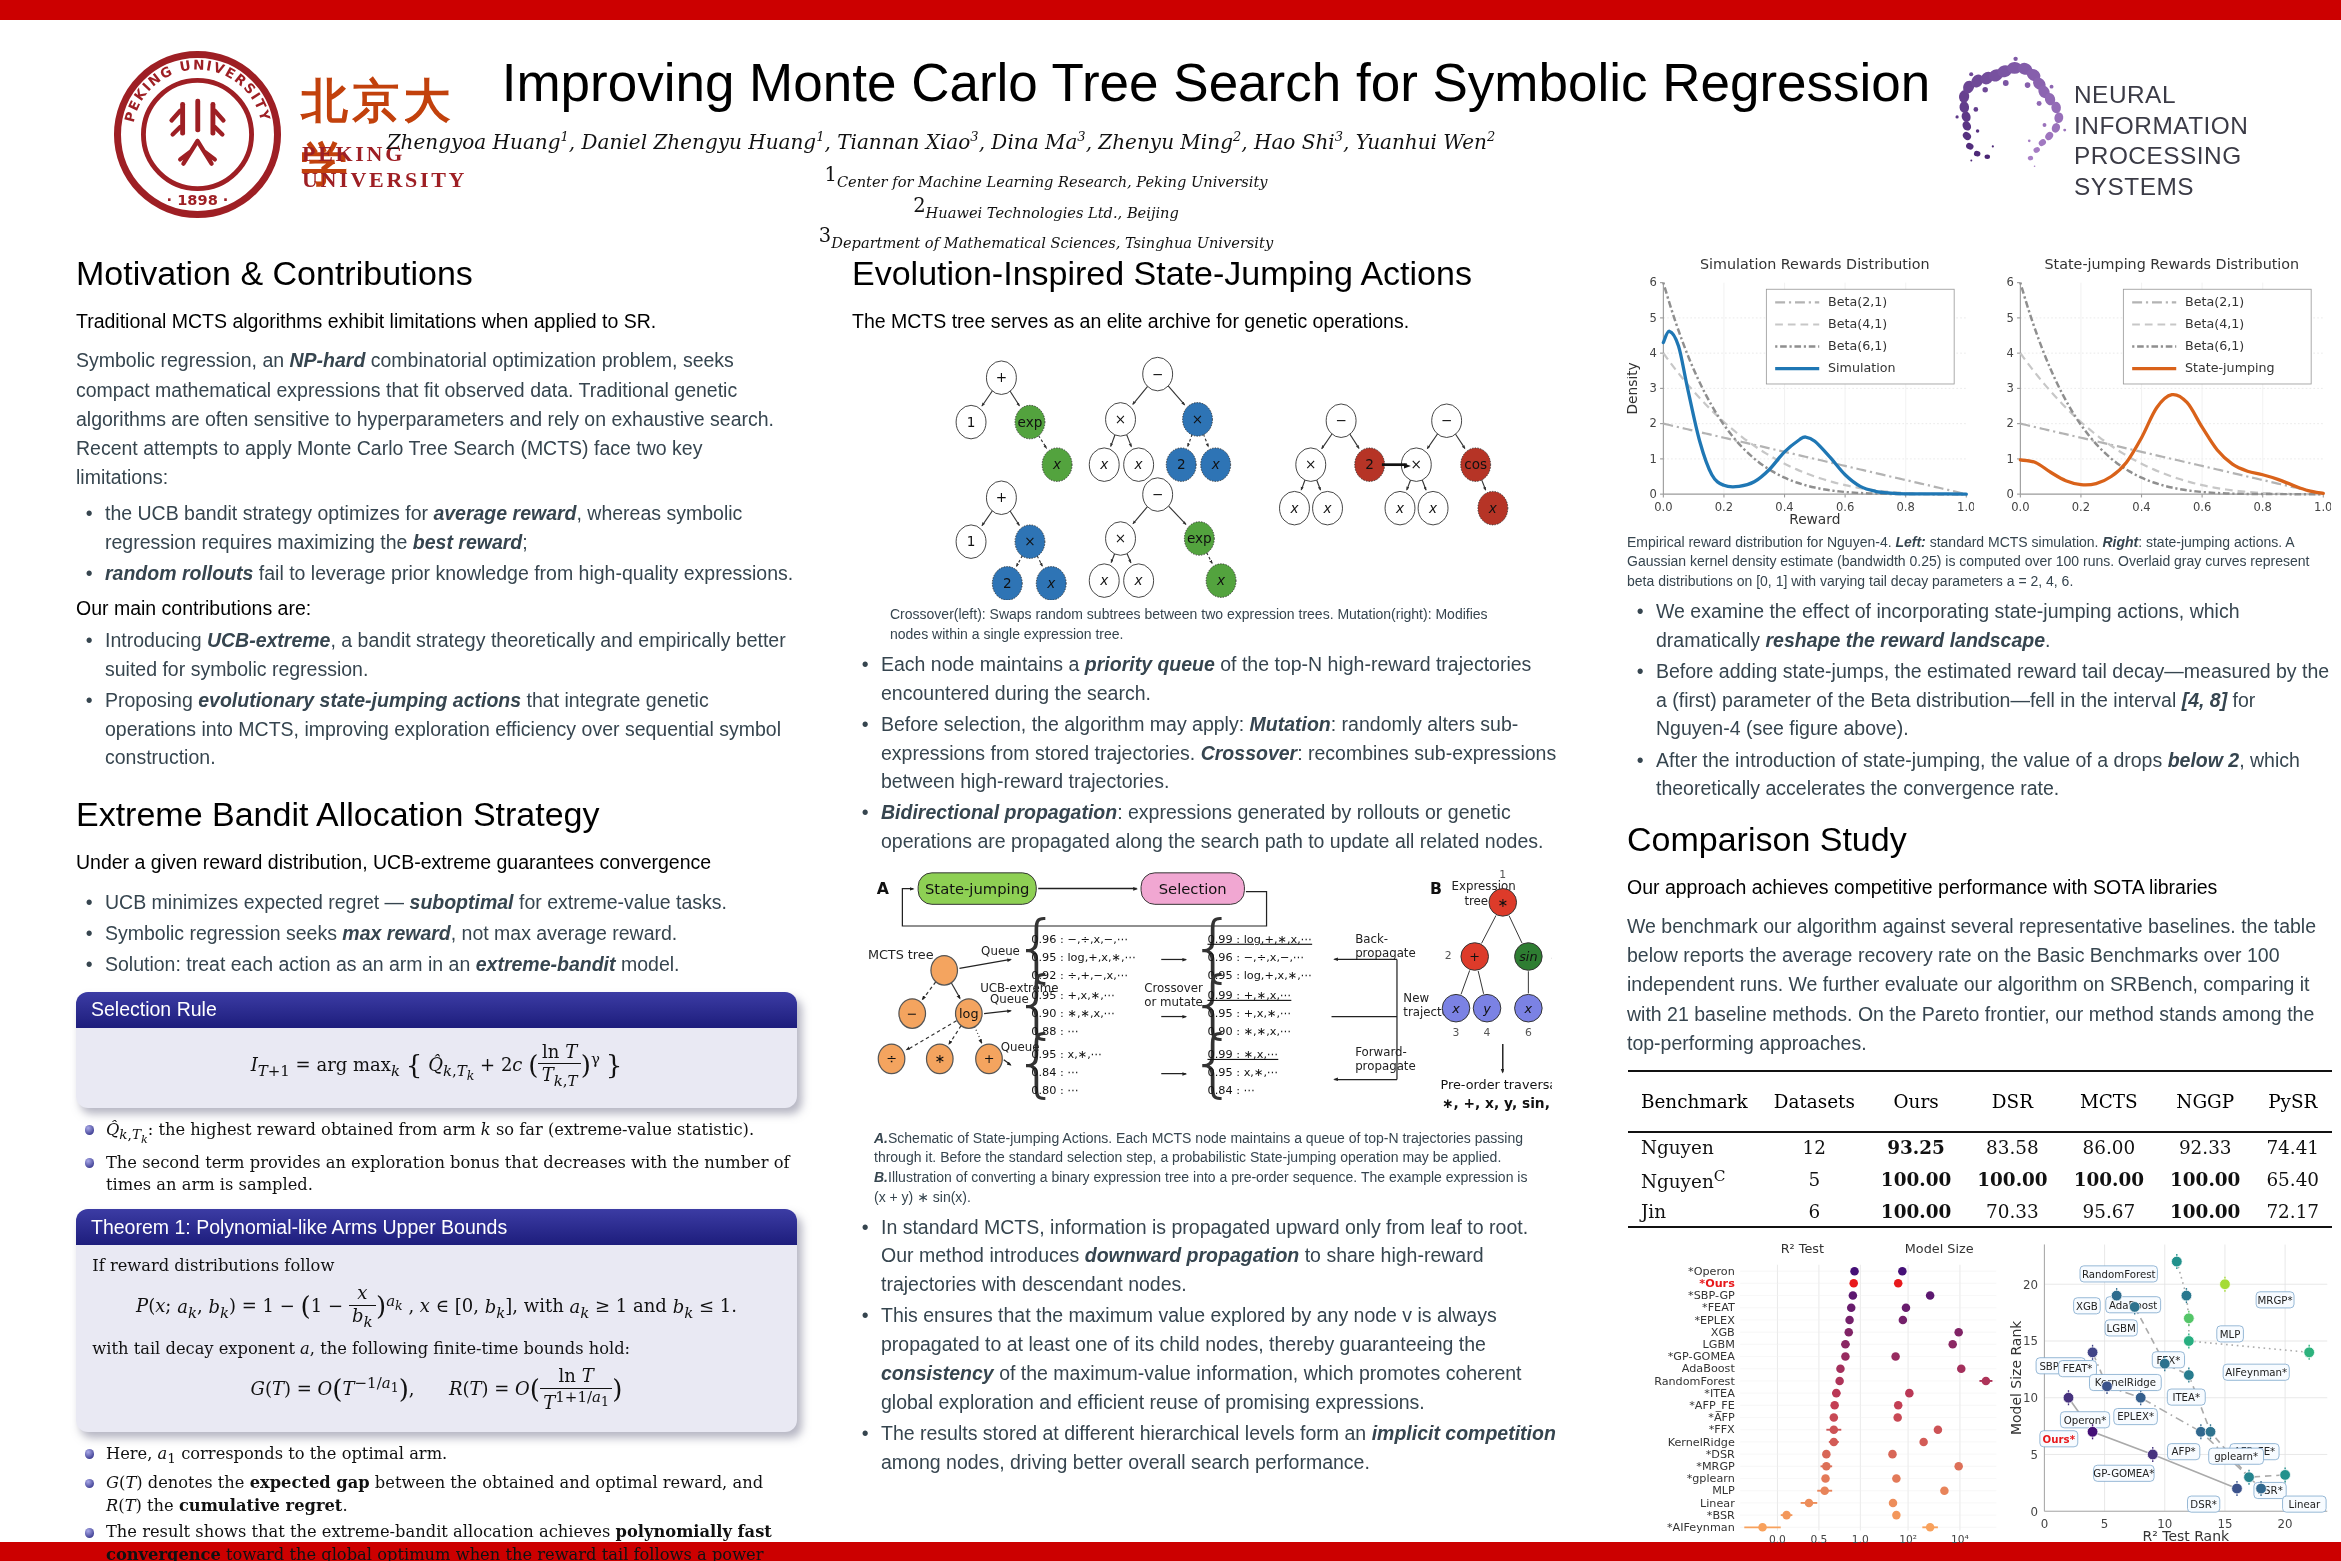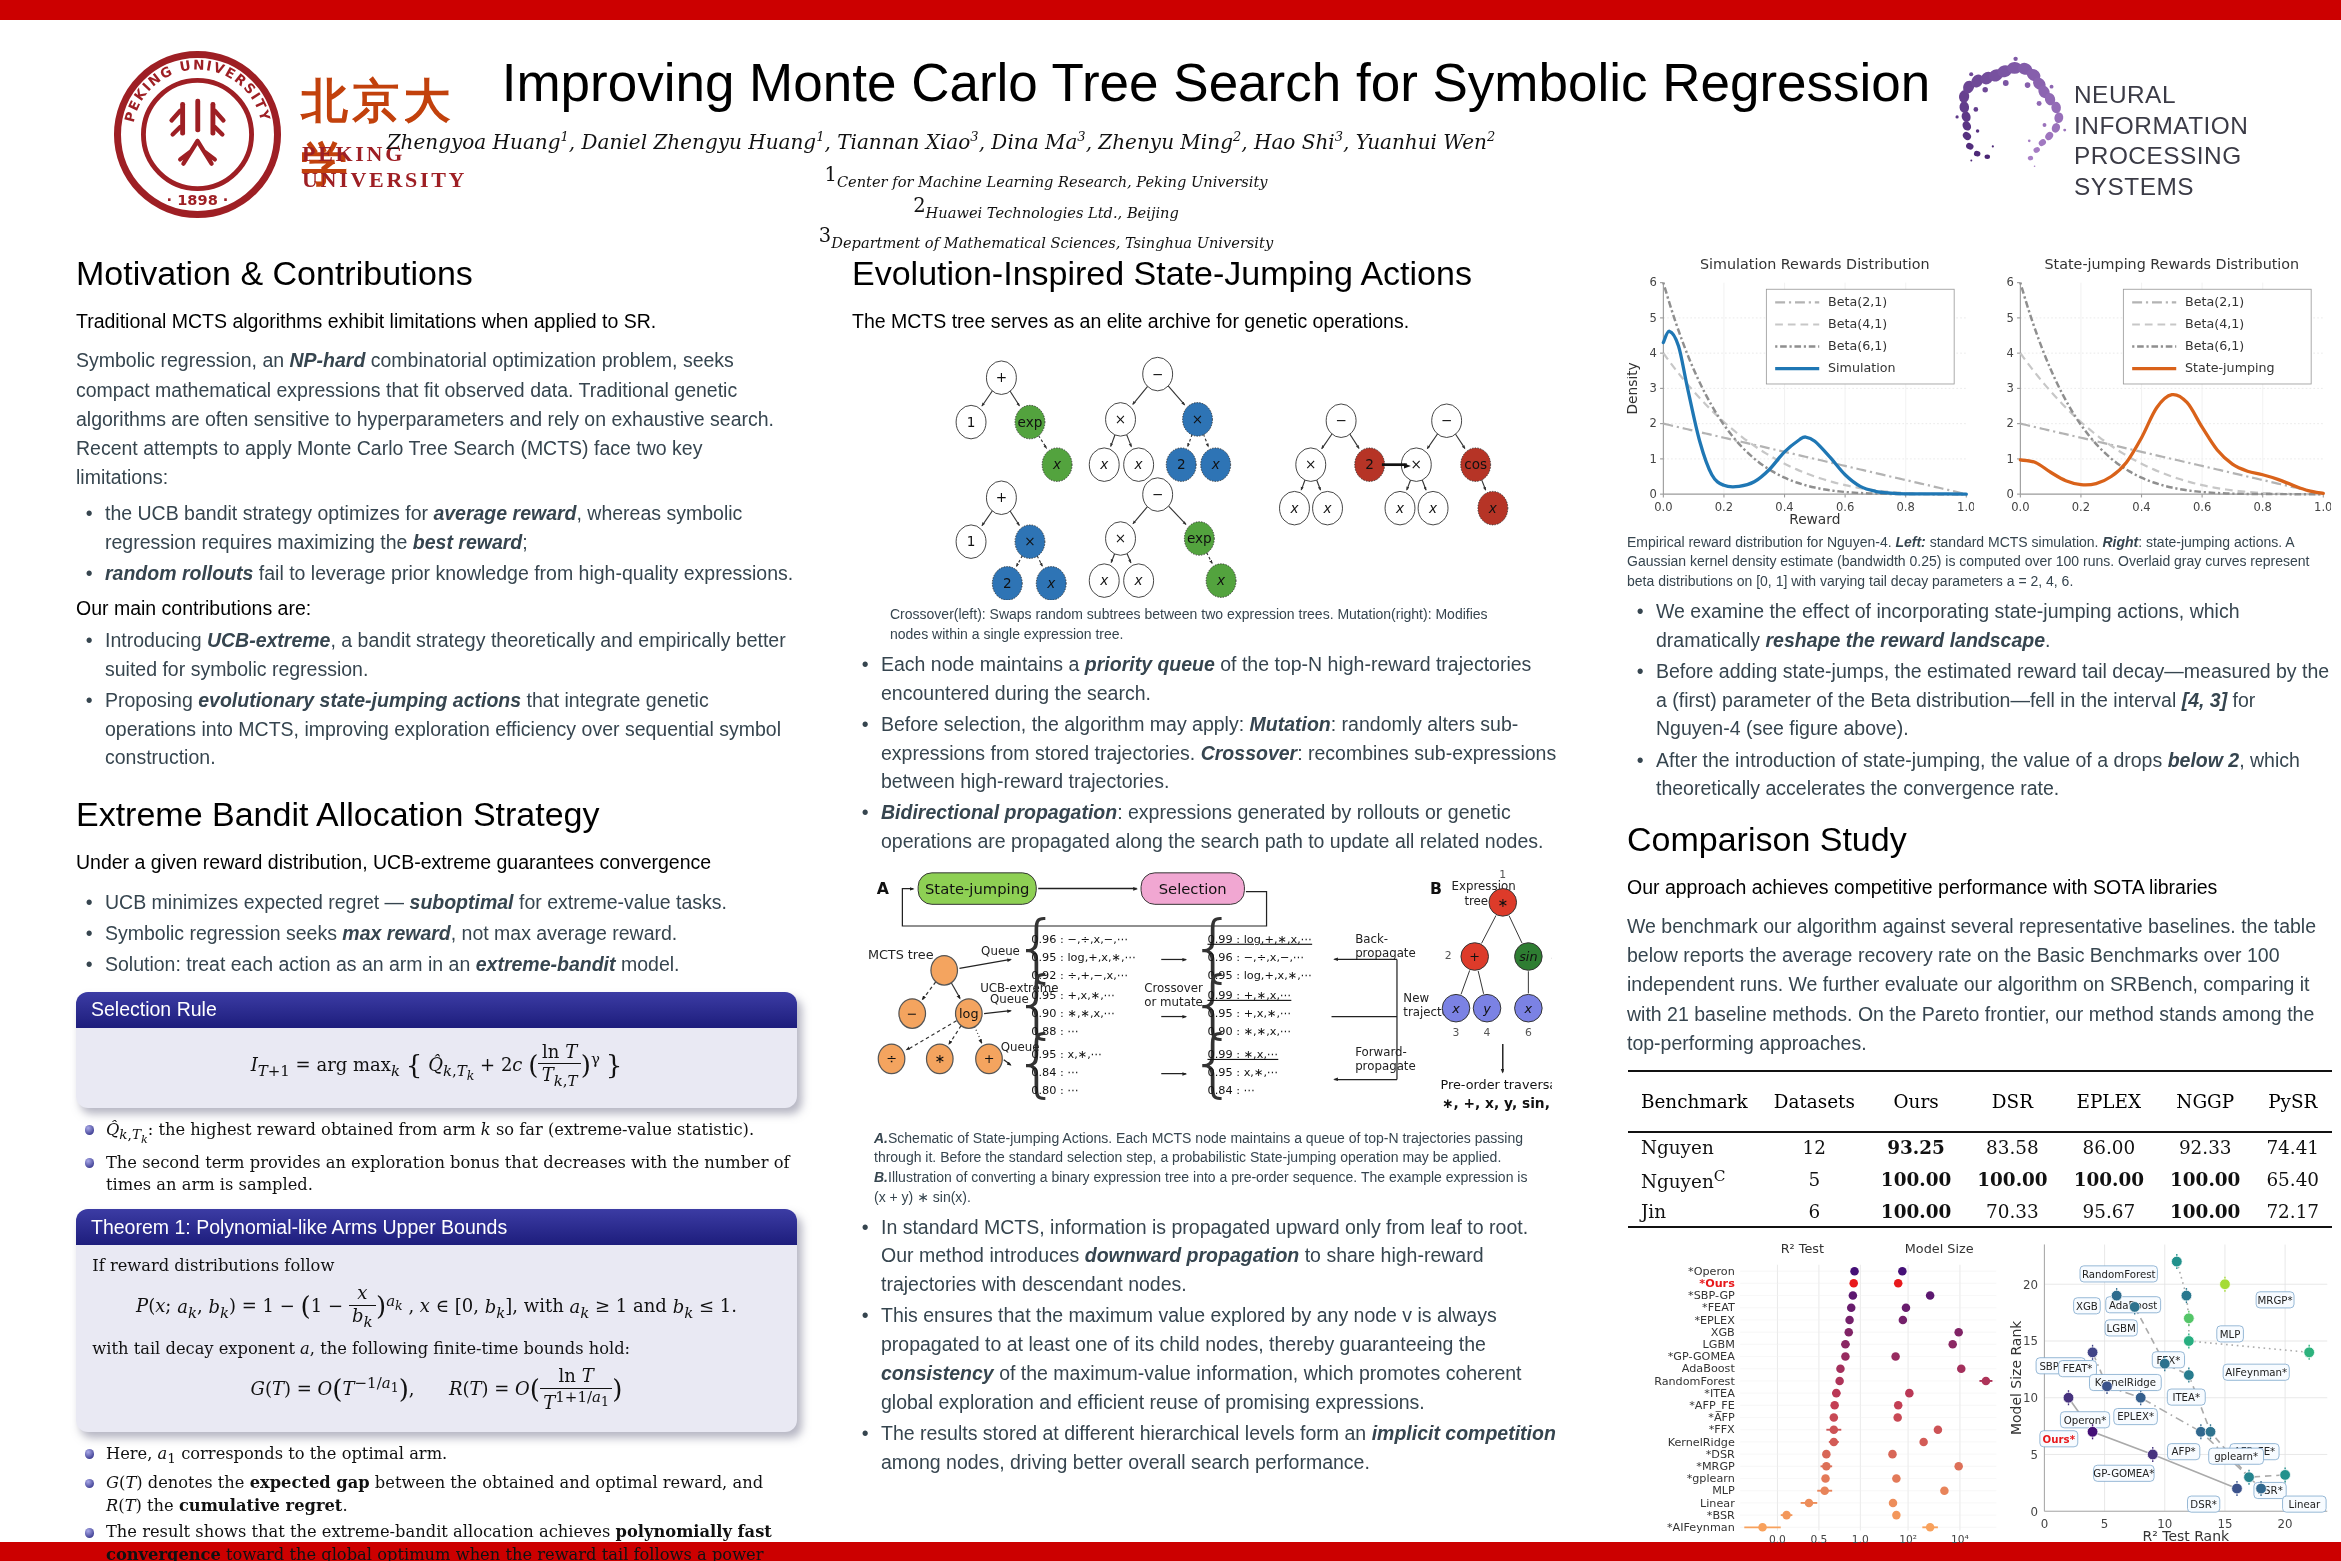--- a/index.html
+++ b/index.html
@@ -524,34 +524,34 @@
         <text x="365" y="134" font-size="23" fill="#333">Beta(4,1)</text>
         <line x1="269" y1="168" x2="349" y2="168" stroke="#8f8f8f" stroke-width="4.5" stroke-dasharray="4 5 12 5"></line>
         <text x="365" y="174" font-size="23" fill="#333">Beta(6,1)</text>
         <line x1="269" y1="208" x2="349" y2="208" stroke="#d9621a" stroke-width="6"></line>
         <text x="365" y="214" font-size="23" fill="#333">State-jumping</text>
       </svg>
   </div>
   <div class="cap">Empirical reward distribution for Nguyen-4. <b><i>Left:</i></b> standard MCTS simulation. <b><i>Right</i></b>: state-jumping actions. A Gaussian kernel density estimate (bandwidth 0.25) is computed over 100 runs. Overlaid gray curves represent beta distributions on [0, 1] with varying tail decay parameters a = 2, 4, 6.</div>
   <ul class="bl">
       <li>We examine the effect of incorporating state-jumping actions, which dramatically <b><i>reshape the reward landscape</i></b>.</li>
-      <li>Before adding state-jumps, the estimated reward tail decay—measured by the a (first) parameter of the Beta distribution—fell in the interval <b><i>[4, 3]</i></b> for Nguyen-4 (see figure above).</li>
+      <li>Before adding state-jumps, the estimated reward tail decay—measured by the a (first) parameter of the Beta distribution—fell in the interval <b><i>[4, 8]</i></b> for Nguyen-4 (see figure above).</li>
       <li>After the introduction of state-jumping, the value of a drops <b><i>below 2</i></b>, which theoretically accelerates the convergence rate.</li>
     </ul>
   <h2 class="sec" style="margin-top:16.3px">Comparison Study</h2>
   <p class="lead">Our approach achieves competitive performance with SOTA libraries</p>
   <p class="body">We benchmark our algorithm against several representative baselines. the table below reports the average recovery rate on the Basic Benchmarks over 100 independent runs. We further evaluate our algorithm on SRBench, comparing it with 21 baseline methods. On the Pareto frontier, our method stands among the top-performing approaches.</p>
   <table class="bench" id="bench-table">
       <thead>
         <tr>
           <th>Benchmark</th>
           <th>Datasets</th>
           <th>Ours</th>
           <th>DSR</th>
-          <th>EPLEX</th>
+          <th>MCTS</th>
           <th>NGGP</th>
           <th>PySR</th>
         </tr>
       </thead>
       <tbody>
         <tr>
           <td>Nguyen</td>
           <td>12</td>
           <td><b>93.25</b></td>
           <td>83.58</td>

